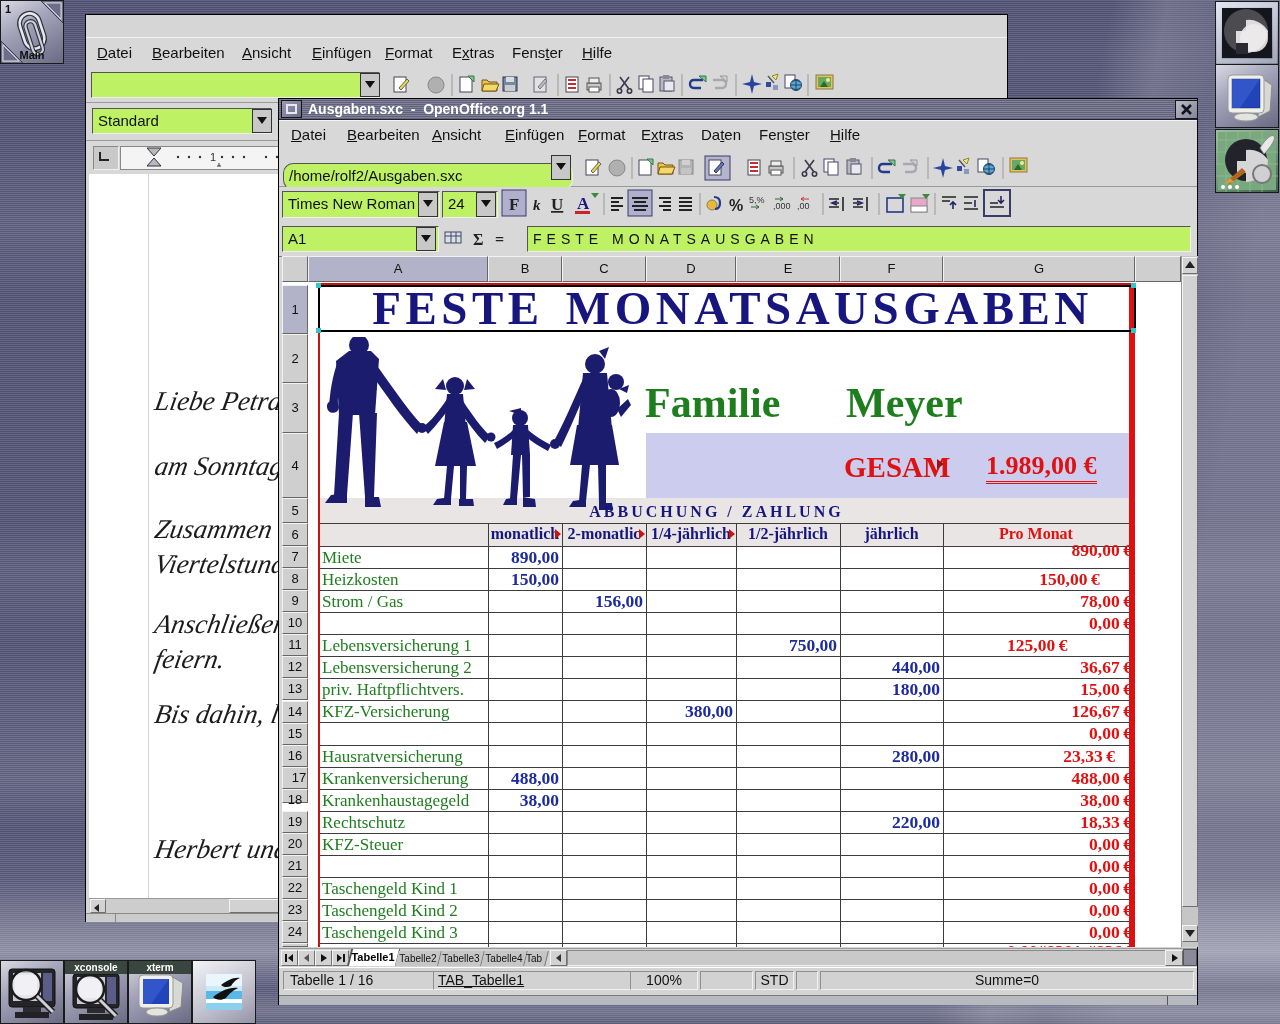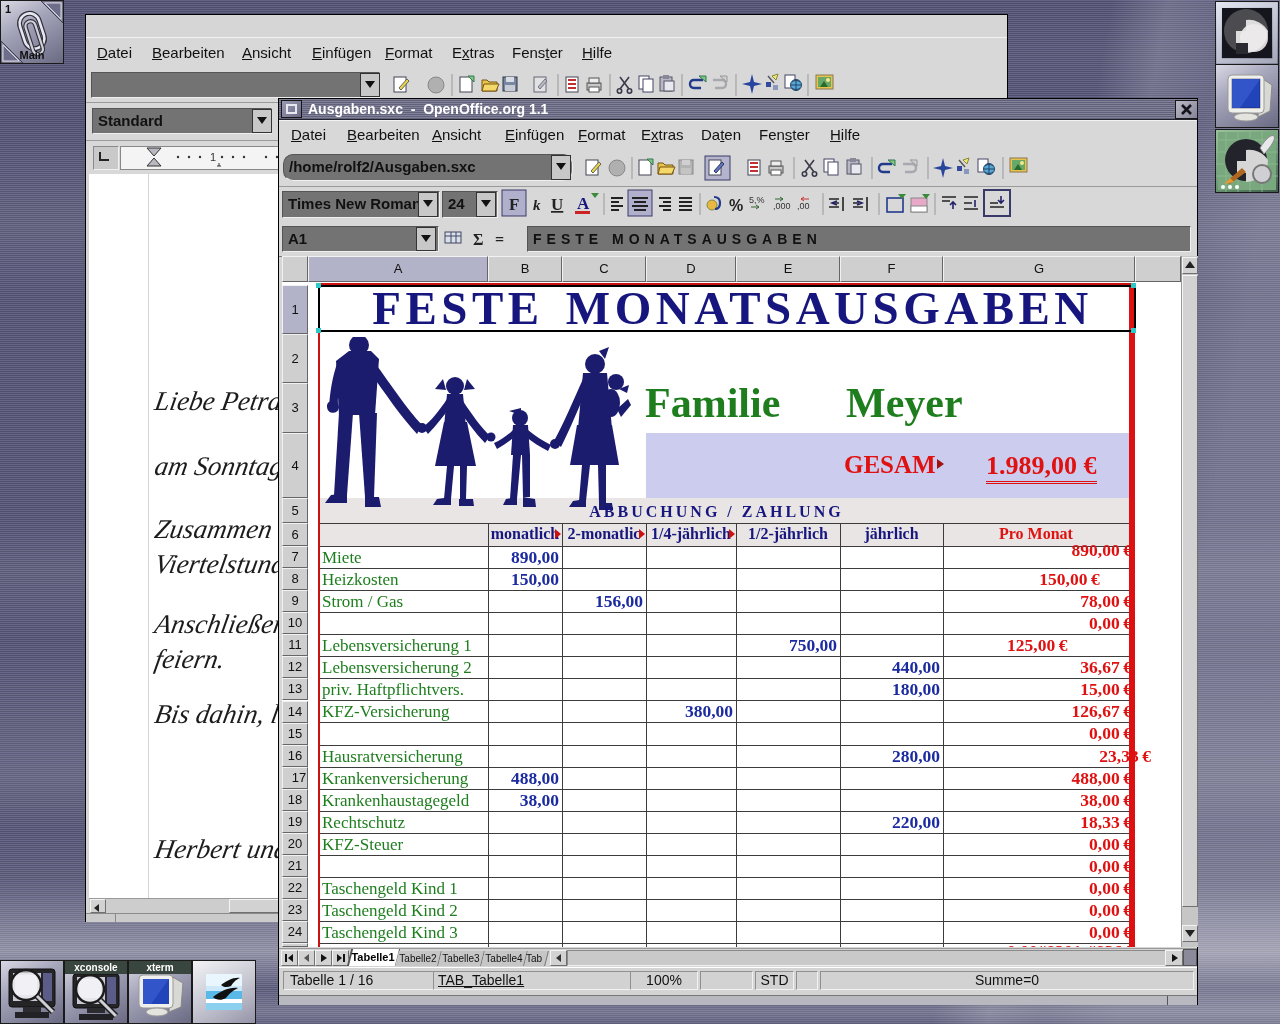--- a/index.html
+++ b/index.html
@@ -21,22 +21,22 @@
 .abs{position:absolute;}
 .win{position:absolute;border:1px solid #000;background:#d6d6d6;}
 .striped-a{background-image:repeating-linear-gradient(180deg,rgba(255,255,255,0.14) 0 1px,rgba(0,0,0,0.10) 1px 2px);}
 .tbtn{position:absolute;width:19px;height:17px;border:1px solid #161616;
  background:linear-gradient(135deg,#babac6,#84849a);}
 .ttl{position:absolute;font-weight:bold;font-size:14px;color:#fff;white-space:pre;}
 .menubar{position:absolute;left:0;background:#d8d8d8;border-top:1px solid #f2f2f2;border-bottom:1px solid #8a8a8a;}
 .mi{position:absolute;font-size:15px;color:#111;top:6px;}
 .mi u{text-decoration:underline;}
 .toolrow{position:absolute;left:0;background:#d8d8d8;border-bottom:1px solid #9a9a9a;}
-.combo{position:absolute;background:#737373;border-top:1px solid #555;border-left:1px solid #555;
- border-bottom:1px solid #efefef;border-right:1px solid #efefef;font-size:15px;color:#111;font-weight:bold;}
+.combo{position:absolute;background:#bef264;border-top:1px solid #555;border-left:1px solid #555;
+ border-bottom:1px solid #efefef;border-right:1px solid #efefef;font-size:15px;color:#111;}
 .combo .tx{position:absolute;left:5px;top:3px;white-space:pre;}
 .dd{position:absolute;width:18px;border:1px solid #333;
  background:#c8c8c8;}
 .dd:after{content:"";position:absolute;left:4px;top:7px;border:5px solid transparent;border-top:7px solid #111;}
 .raised{background:#d2d2d2;border-top:1px solid #f4f4f4;border-left:1px solid #f4f4f4;
  border-right:1px solid #707070;border-bottom:1px solid #707070;}
 .sunken{background:#c9c9c9;border-top:1px solid #8a8a8a;border-left:1px solid #8a8a8a;
  border-right:1px solid #f0f0f0;border-bottom:1px solid #f0f0f0;}
 .sfield{position:absolute;top:3px;height:17px;background:#d2d2d2;
  border-top:1px solid #909090;border-left:1px solid #909090;
@@ -350,21 +350,21 @@
   <div class="mi" style="left:153px;top:5px;"><u>A</u>nsicht</div>
   <div class="mi" style="left:226px;top:5px;"><u>E</u>infügen</div>
   <div class="mi" style="left:299px;top:5px;"><u>F</u>ormat</div>
   <div class="mi" style="left:362px;top:5px;">E<u>x</u>tras</div>
   <div class="mi" style="left:422px;top:5px;">Da<u>t</u>en</div>
   <div class="mi" style="left:480px;top:5px;">Fen<u>s</u>ter</div>
   <div class="mi" style="left:551px;top:5px;"><u>H</u>ilfe</div>
  </div>
 
  <div class="toolrow" style="top:50px;width:918px;height:37px;">
-  <div class="combo" style="left:4px;top:5px;width:288px;height:25px;border-radius:10px;">
+  <div class="combo" style="left:4px;top:14px;width:288px;height:25px;border-radius:10px;">
         <span class="tx">/home/rolf2/Ausgaben.sxc</span>
       </div>
   <div class="dd" style="left:272px;top:6px;height:23px;"></div>
   <svg class="abs" style="left:300px;top:5px;" width="615" height="28">
    <g transform="translate(6,5)">
     <rect x="1" y="1" width="12" height="15" fill="#fff" stroke="#445"></rect>
     <path d="M6,12 L14,3 L16,5 L8,14 Z" fill="#e8d44c" stroke="#665"></path>
    </g>
    <circle cx="38" cy="14" r="8" fill="#b0b0b0" stroke="#888"></circle>
    <line x1="53" y1="3" x2="53" y2="25" stroke="#999"></line>
@@ -569,21 +569,21 @@
 <div class="hdrcell" style="left:0px;top:312px;width:26px;height:22px;line-height:20px;">8</div>
 <div class="hdrcell" style="left:0px;top:334px;width:26px;height:22px;line-height:20px;">9</div>
 <div class="hdrcell" style="left:0px;top:356px;width:26px;height:22px;line-height:20px;">10</div>
 <div class="hdrcell" style="left:0px;top:378px;width:26px;height:22px;line-height:20px;">11</div>
 <div class="hdrcell" style="left:0px;top:400px;width:26px;height:22px;line-height:20px;">12</div>
 <div class="hdrcell" style="left:0px;top:422px;width:26px;height:22px;line-height:20px;">13</div>
 <div class="hdrcell" style="left:0px;top:445px;width:26px;height:22px;line-height:20px;">14</div>
 <div class="hdrcell" style="left:0px;top:467px;width:26px;height:22px;line-height:20px;">15</div>
 <div class="hdrcell" style="left:0px;top:489px;width:26px;height:22px;line-height:20px;">16</div>
 <div class="hdrcell" style="left:0px;top:511px;width:26px;height:22px;line-height:20px;padding-left:8px;">17</div>
-<div class="hdrcell" style="left:0px;top:533px;width:26px;height:22px;line-height:20px;">18</div>
+<div class="hdrcell" style="left:0px;top:533px;width:26px;height:14px;line-height:20px;">18</div>
 <div class="hdrcell" style="left:0px;top:555px;width:26px;height:22px;line-height:20px;">19</div>
 <div class="hdrcell" style="left:0px;top:577px;width:26px;height:22px;line-height:20px;">20</div>
 <div class="hdrcell" style="left:0px;top:599px;width:26px;height:22px;line-height:20px;">21</div>
 <div class="hdrcell" style="left:0px;top:621px;width:26px;height:22px;line-height:20px;">22</div>
 <div class="hdrcell" style="left:0px;top:643px;width:26px;height:22px;line-height:20px;">23</div>
 <div class="hdrcell" style="left:0px;top:665px;width:26px;height:22px;line-height:20px;">24</div>
 <div class="hdrcell" style="left:0px;top:687px;width:26px;height:4px;"></div>
 <div class="abs" style="left:364px;top:177px;width:483px;height:65px;background:#ccccee;"></div>
 <div class="abs" style="left:38px;top:242px;width:809px;height:48px;background:#e9e5e5;"></div>
 <div class="gline" style="left:38px;top:267px;width:809px;height:1px;"></div>
@@ -665,21 +665,21 @@
 <div class="abs" style="left:36px;top:27px;width:817px;height:2px;background:#cc1111;"></div>
 <div class="abs" style="left:847px;top:29px;width:6px;height:662px;background:#dd1111;"></div>
 <div class="abs" style="left:36px;top:29px;width:818px;height:47px;border:2px solid #000;box-sizing:border-box;"></div>
 <div class="abs" style="left:34px;top:27px;width:5px;height:5px;background:#2ec8c8;"></div>
       <div class="abs" style="left:849px;top:27px;width:5px;height:5px;background:#2ec8c8;"></div>
       <div class="abs" style="left:34px;top:72px;width:5px;height:5px;background:#2ec8c8;"></div>
       <div class="abs" style="left:849px;top:72px;width:5px;height:5px;background:#2ec8c8;"></div>
 <div class="abs serif" style="left:44px;top:25px;width:813px;text-align:center;font-size:47px;font-weight:bold;color:#16167e;letter-spacing:4.5px;word-spacing:6px;">FESTE MONATSAUSGABEN</div>
 <div class="abs serif" style="left:363px;top:123px;font-size:42px;font-weight:bold;color:#1e7e1e;">Familie</div>
 <div class="abs serif" style="left:564px;top:123px;font-size:42px;font-weight:bold;color:#1e7e1e;">Meyer</div>
-<div class="abs serif" style="left:562px;top:195px;font-size:25px;font-weight:bold;color:#e01111;">GESAM</div>
+<div class="abs serif" style="left:562px;top:195px;font-size:29px;font-weight:bold;color:#e01111;">GESAM</div>
 <div class="abs" style="left:655px;top:203px;width:0;height:0;border:5px solid transparent;border-left:7px solid #a01111;"></div>
 <div class="abs serif" style="left:704px;top:195px;font-size:26px;font-weight:bold;color:#e01111;border-bottom:3px double #e01111;padding-bottom:0px;">1.989,00 €</div>
 <div class="abs serif" style="left:38px;top:247px;width:793px;text-align:center;font-size:16px;font-weight:bold;color:#16167e;letter-spacing:3px;">ABBUCHUNG / ZAHLUNG</div>
 <div class="abs serif" style="left:206px;top:269px;width:74px;text-align:center;font-size:16px;font-weight:bold;color:#16167e;white-space:nowrap;overflow:hidden;">monatlich</div>
 <div class="abs" style="left:273px;top:273px;width:0;height:0;border:5px solid transparent;border-left:6px solid #cc1111;"></div>
 <div class="abs serif" style="left:280px;top:269px;width:84px;text-align:center;font-size:16px;font-weight:bold;color:#16167e;white-space:nowrap;overflow:hidden;">2-monatlic</div>
 <div class="abs" style="left:357px;top:273px;width:0;height:0;border:5px solid transparent;border-left:6px solid #cc1111;"></div>
 <div class="abs serif" style="left:364px;top:269px;width:90px;text-align:center;font-size:16px;font-weight:bold;color:#16167e;white-space:nowrap;overflow:hidden;">1/4-jährlich</div>
 <div class="abs" style="left:447px;top:273px;width:0;height:0;border:5px solid transparent;border-left:6px solid #cc1111;"></div>
 <div class="abs serif" style="left:454px;top:269px;width:104px;text-align:center;font-size:16px;font-weight:bold;color:#16167e;white-space:nowrap;overflow:hidden;">1/2-jährlich</div>
@@ -703,21 +703,21 @@
 <div class="abs serif" style="left:725px;top:401px;width:125px;text-align:right;font-size:17.5px;font-weight:bold;color:#e01111;">36,67 €</div>
 <div class="abs serif" style="left:40px;top:424px;font-size:17px;color:#1e7e1e;white-space:nowrap;">priv. Haftpflichtvers.</div>
 <div class="abs serif" style="left:538px;top:423px;width:120px;text-align:right;font-size:17.5px;font-weight:bold;color:#1c2ba0;">180,00</div>
 <div class="abs serif" style="left:725px;top:423px;width:125px;text-align:right;font-size:17.5px;font-weight:bold;color:#e01111;">15,00 €</div>
 <div class="abs serif" style="left:40px;top:446px;font-size:17px;color:#1e7e1e;white-space:nowrap;">KFZ-Versicherung</div>
 <div class="abs serif" style="left:331px;top:445px;width:120px;text-align:right;font-size:17.5px;font-weight:bold;color:#1c2ba0;">380,00</div>
 <div class="abs serif" style="left:725px;top:445px;width:125px;text-align:right;font-size:17.5px;font-weight:bold;color:#e01111;">126,67 €</div>
 <div class="abs serif" style="left:725px;top:467px;width:125px;text-align:right;font-size:17.5px;font-weight:bold;color:#e01111;">0,00 €</div>
 <div class="abs serif" style="left:40px;top:491px;font-size:17px;color:#1e7e1e;white-space:nowrap;">Hausratversicherung</div>
 <div class="abs serif" style="left:538px;top:490px;width:120px;text-align:right;font-size:17.5px;font-weight:bold;color:#1c2ba0;">280,00</div>
-<div class="abs serif" style="left:744px;top:490px;width:125px;text-align:right;font-size:17.5px;font-weight:bold;color:#e01111;">23,33 €</div>
+<div class="abs serif" style="left:708px;top:490px;width:125px;text-align:right;font-size:17.5px;font-weight:bold;color:#e01111;">23,33 €</div>
 <div class="abs serif" style="left:40px;top:513px;font-size:17px;color:#1e7e1e;white-space:nowrap;">Krankenversicherung</div>
 <div class="abs serif" style="left:157px;top:512px;width:120px;text-align:right;font-size:17.5px;font-weight:bold;color:#1c2ba0;">488,00</div>
 <div class="abs serif" style="left:725px;top:512px;width:125px;text-align:right;font-size:17.5px;font-weight:bold;color:#e01111;">488,00 €</div>
 <div class="abs serif" style="left:40px;top:535px;font-size:17px;color:#1e7e1e;white-space:nowrap;">Krankenhaustagegeld</div>
 <div class="abs serif" style="left:157px;top:534px;width:120px;text-align:right;font-size:17.5px;font-weight:bold;color:#1c2ba0;">38,00</div>
 <div class="abs serif" style="left:725px;top:534px;width:125px;text-align:right;font-size:17.5px;font-weight:bold;color:#e01111;">38,00 €</div>
 <div class="abs serif" style="left:40px;top:557px;font-size:17px;color:#1e7e1e;white-space:nowrap;">Rechtschutz</div>
 <div class="abs serif" style="left:538px;top:556px;width:120px;text-align:right;font-size:17.5px;font-weight:bold;color:#1c2ba0;">220,00</div>
 <div class="abs serif" style="left:725px;top:556px;width:125px;text-align:right;font-size:17.5px;font-weight:bold;color:#e01111;">18,33 €</div>
 <div class="abs serif" style="left:40px;top:579px;font-size:17px;color:#1e7e1e;white-space:nowrap;">KFZ-Steuer</div>

